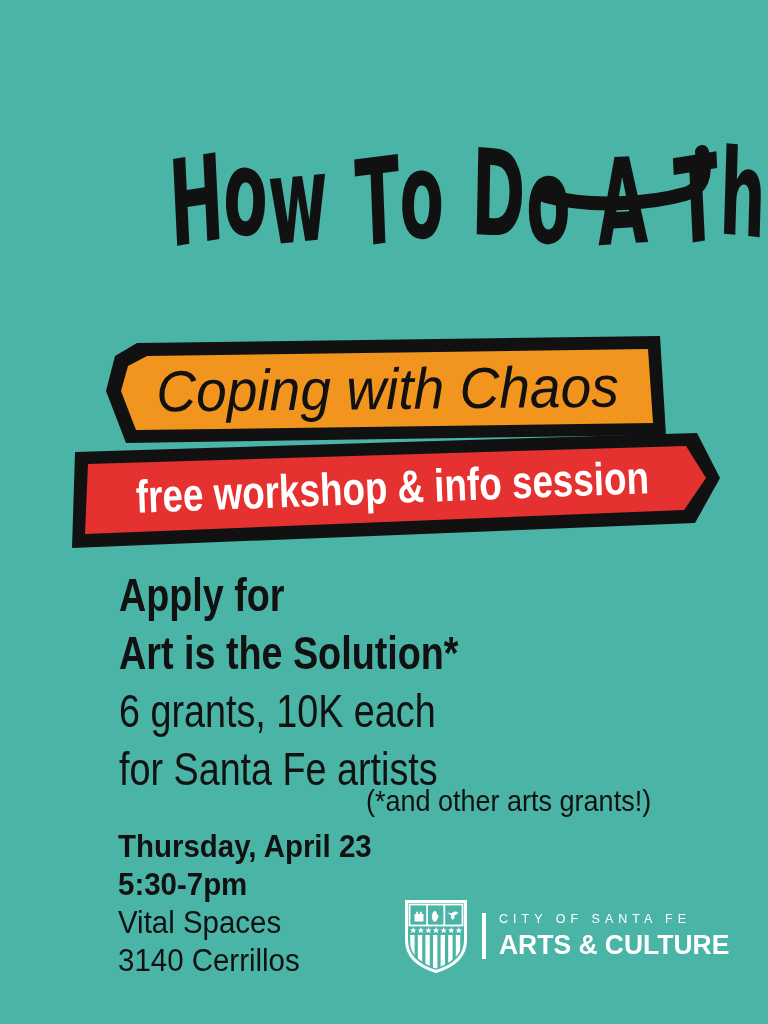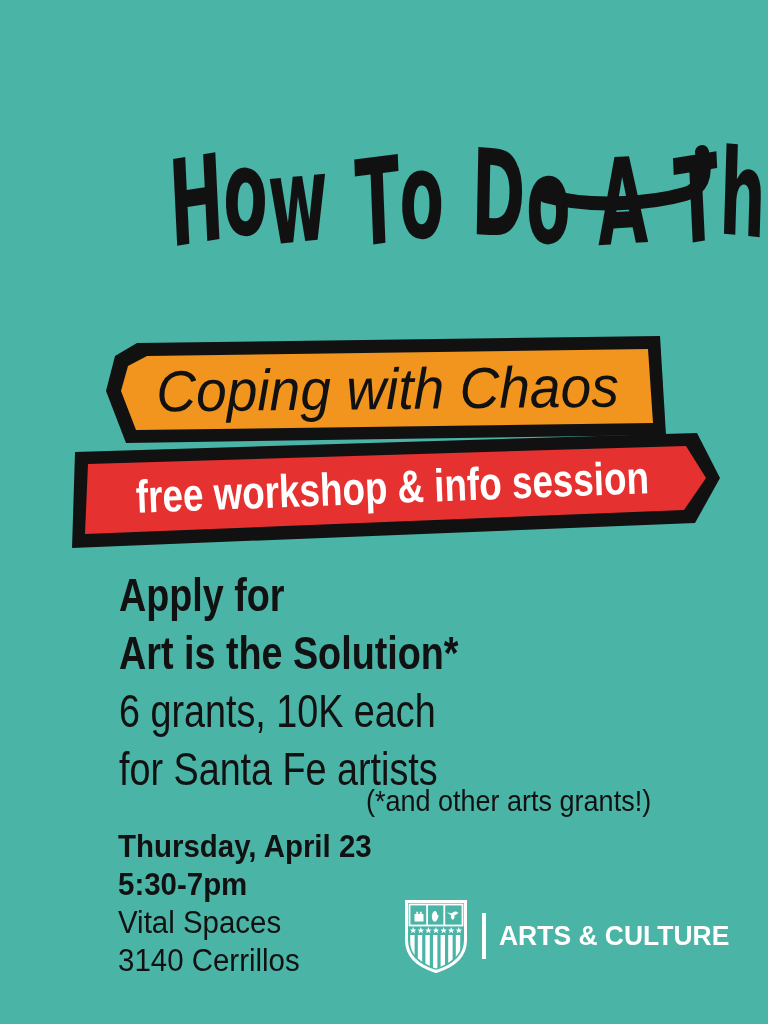--- a/index.html
+++ b/index.html
@@ -165,17 +165,18 @@
         <rect x="14.8" y="37" width="4.4" height="34"></rect>
         <rect x="22.4" y="37" width="4.4" height="34"></rect>
         <rect x="30.0" y="37" width="4.4" height="34"></rect>
         <rect x="37.6" y="37" width="4.4" height="34"></rect>
         <rect x="45.2" y="37" width="4.4" height="34"></rect>
         <rect x="52.8" y="37" width="4.4" height="34"></rect>
       </g>
     </svg>
     <div class="logo-divider"></div>
     <div class="logo-text">
+      <div class="logo-small">CITY OF SANTA FE</div>
       <div class="logo-large">ARTS &amp; CULTURE</div>
     </div>
   </div>
 
 </div>
 
 </body></html>

